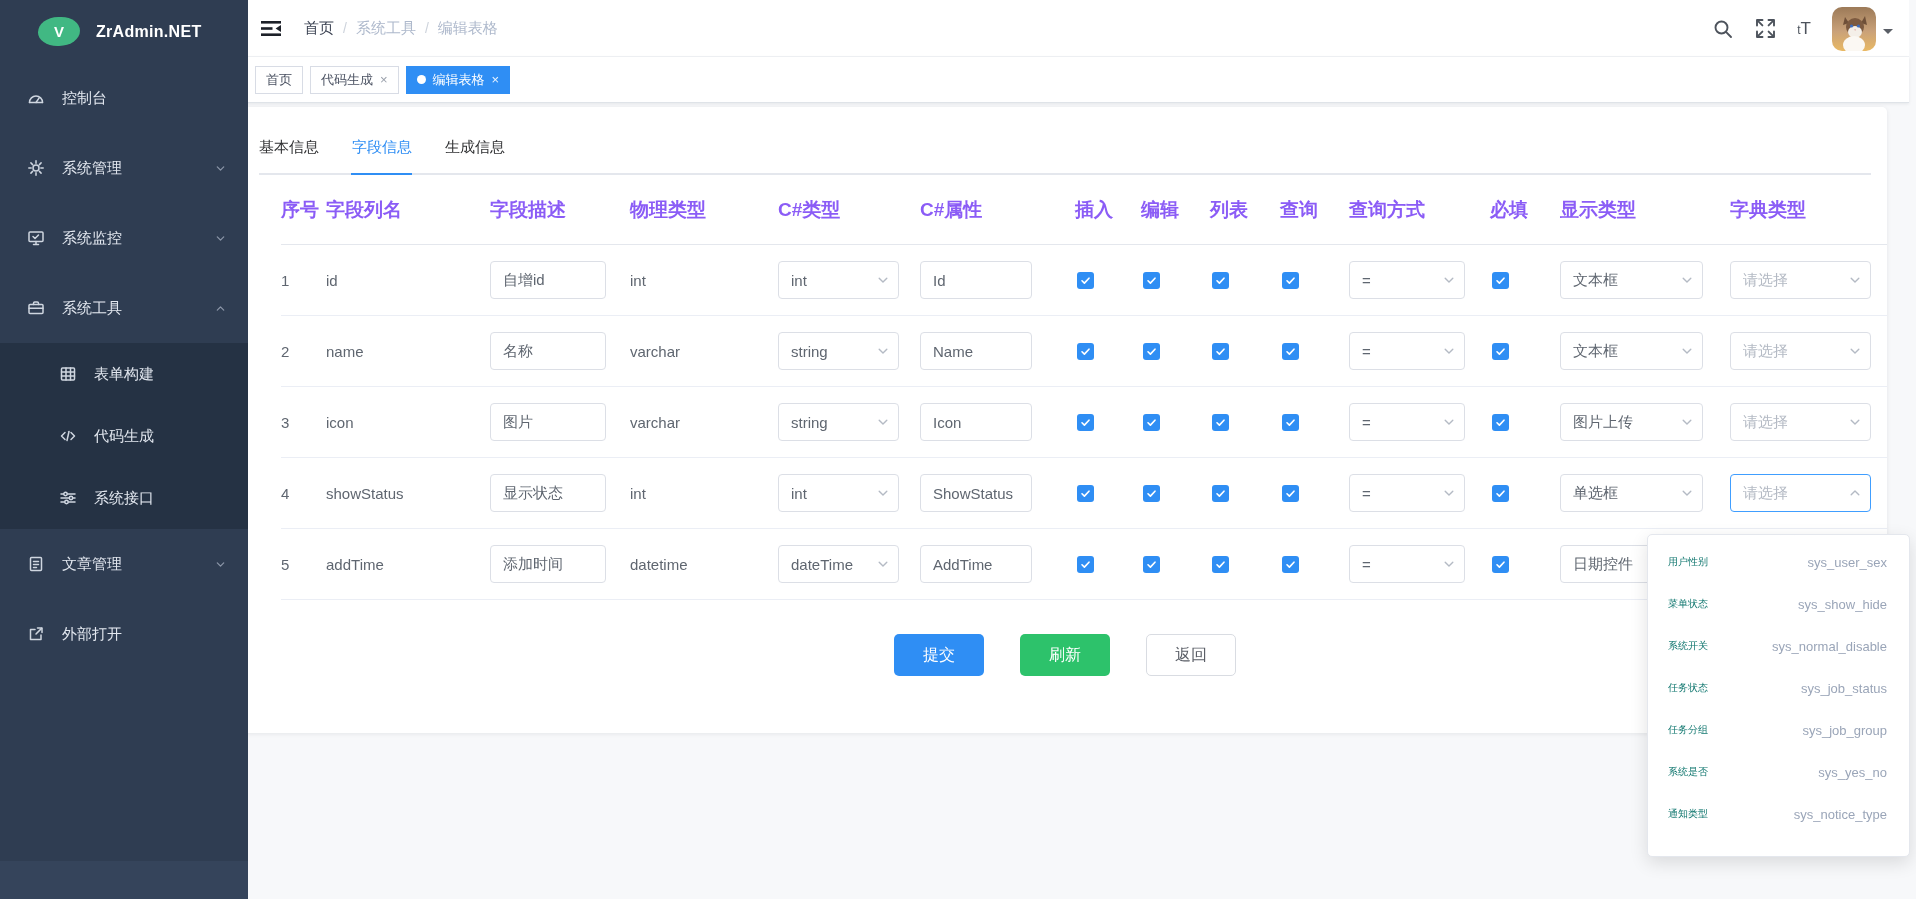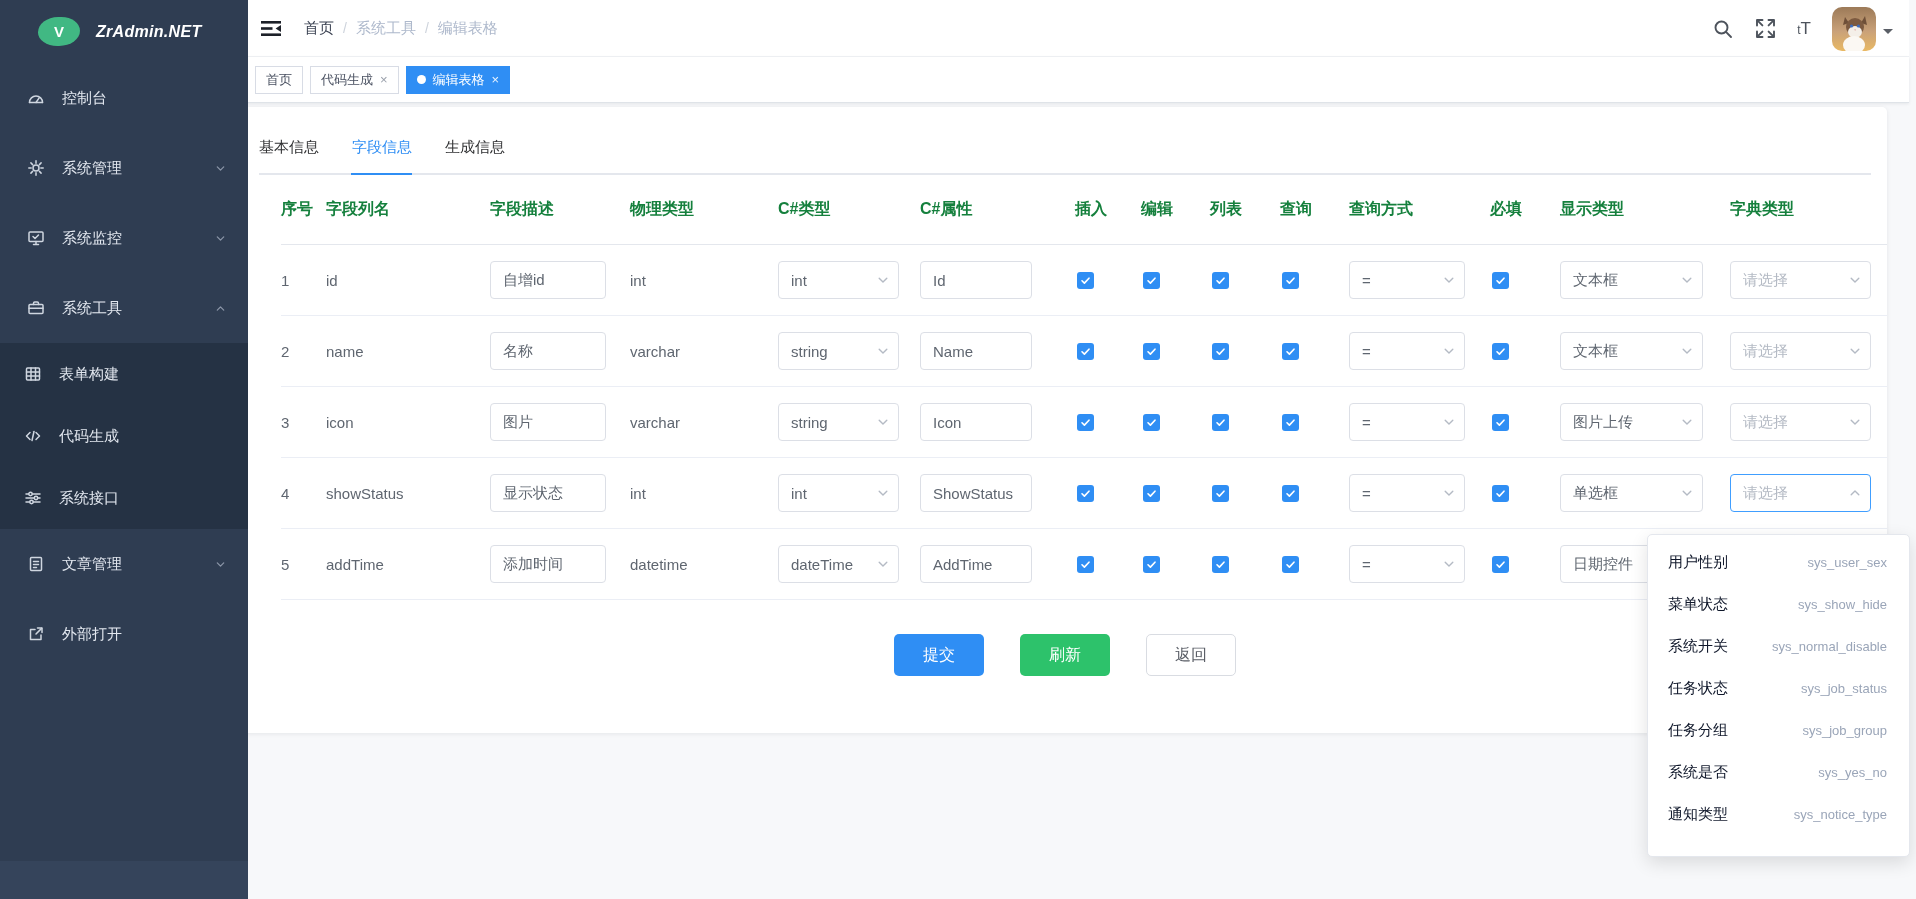--- a/index.html
+++ b/index.html
@@ -8,27 +8,27 @@
 
   
   .app { position:relative; width:1916px; height:899px; }
   .sidebar { position:absolute; left:0; top:0; width:248px; height:899px; background:#2f3d52; z-index:5; }
   .main { position:absolute; left:241px; top:0; width:1668px; height:899px; }
 
   
   .logo-row { height:63px; display:flex; align-items:center; padding-left:38px; }
   .logo-badge { width:42px; height:29px; background:#41b883; border-radius:50% 46% 52% 48%/55% 50% 55% 48%;
     display:flex; align-items:center; justify-content:center; color:#fff; font-weight:bold; font-size:15px; }
-  .logo-title { color:#ffffff; font-size:16px; font-weight:bold; margin-left:16px; letter-spacing:.3px;font-style:italic; }
+  .logo-title { color:#ffffff; font-size:16px; font-weight:bold; margin-left:16px; letter-spacing:.3px; }
   .menu { }
   .menu-item { height:70px; display:flex; align-items:center; padding-left:27px; color:#e2e7ef; font-size:15px; cursor:pointer; position:relative; }
   .menu-item .mi-icon { width:18px; height:18px; margin-right:17px; flex:0 0 18px; display:flex; align-items:center; }
   .menu-item .chev { position:absolute; right:22px; top:50%; margin-top:-5px; }
   .submenu { background:#253244; }
-  .submenu .menu-item { height:62px; padding-left:24px; }
+  .submenu .menu-item { height:62px; padding-left:59px; }
   .sidebar-bottom { position:absolute; left:0; bottom:0; width:248px; height:38px; background:#35445b; }
 
   
   .navbar { height:57px; background:#fff; display:flex; align-items:center; border-bottom:1px solid #f0f2f5; position:relative; }
   .collapse-btn { margin-left:20px; cursor:pointer; display:flex; align-items:center; }
   .breadcrumb { margin-left:23px; font-size:15px; display:flex; align-items:center; gap:9px; }
   .bc-item { color:#aeb9cc; cursor:pointer; }
   .bc-item.first { color:#3c4353; }
   .bc-sep { color:#cdd3dc; font-size:14px; }
   .nav-right { position:absolute; right:16px; top:0; height:57px; display:flex; align-items:center; gap:21px; }
@@ -59,21 +59,21 @@
   .ft-label { font-size:15px; color:#303133; margin-right:33px; cursor:pointer; width:60px; }
   .ft-label.active { color:var(--primary); }
   .ft-track { margin-top:14px; height:2px; background:#e4e7ed; position:relative; }
   .ft-bar { position:absolute; left:92px; top:0; width:61px; height:2px; background:var(--primary); }
 
   
   .ftable { margin-left:38px; }
   .trow { display:grid; grid-template-columns:45px 164px 140px 148px 142px 155px 66px 69px 70px 69px 141px 70px 170px 150px;
     align-items:center; height:71px; border-bottom:1px solid #ebeef5; }
   .trow.thead { height:70px; border-bottom:1px solid #e4e7ed; }
-  .th { font-size:16px; font-weight:bold; color:#15803d; }
+  .th { font-size:19px; font-weight:bold; color:#8b5cf6; }
   .td { font-size:15px; color:#5f6670; }
   .cell-input { width:116px; height:38px; border:1px solid #dcdfe6; border-radius:4px; padding:0 12px;
     font-size:15px; color:#5f6670; outline:none; background:#fff; font-family:inherit; }
   .cell-input.narrow { width:112px; }
   .sel { height:38px; border:1px solid #dcdfe6; border-radius:4px; background:#fff; display:flex; align-items:center;
     padding:0 8px 0 12px; cursor:pointer; position:relative; overflow:hidden; }
   .sel .sel-text { font-size:15px; color:#5f6670; white-space:nowrap; overflow:hidden; flex:1; }
   .sel .sel-text.placeholder { color:#b4bac4; }
   .sel .sel-chev { flex:0 0 14px; display:flex; }
   .sel.focused { border-color:#409eff; }
@@ -91,21 +91,21 @@
   .btn-plain { background:#fff; color:#5a5e66; border-color:#d9dce2; }
 
   
   .dict-panel { position:absolute; left:1647px; top:534px; width:263px; height:323px; background:#fff;
     border:1px solid #e4e7ed; border-radius:5px; box-shadow:0 6px 18px rgba(0,0,0,.12); z-index:20; overflow:hidden; }
   .dict-panel .arrow { position:absolute; left:134px; top:-6px; width:11px; height:11px; background:#fff;
     border-left:1px solid #e4e7ed; border-top:1px solid #e4e7ed; transform:rotate(45deg); }
   .dict-list { padding-top:6px; }
   .dict-item { height:42px; display:flex; align-items:center; justify-content:space-between; padding:0 22px 0 20px; cursor:pointer; }
   .dict-item:hover, .dict-item.hovered { background:#f5f7fa; }
-  .dict-item .di-label { font-size:15px; color:#0f172a; white-space:nowrap; }
+  .dict-item .di-label { font-size:10px; color:#0f766e; white-space:nowrap; }
   .dict-item .di-value { font-size:13px; color:#9aa5b8; white-space:nowrap; }
 
   svg { display:block; }
 </style>
 </head>
 <body>
 
 <div class="app">
 
   <aside class="sidebar">

